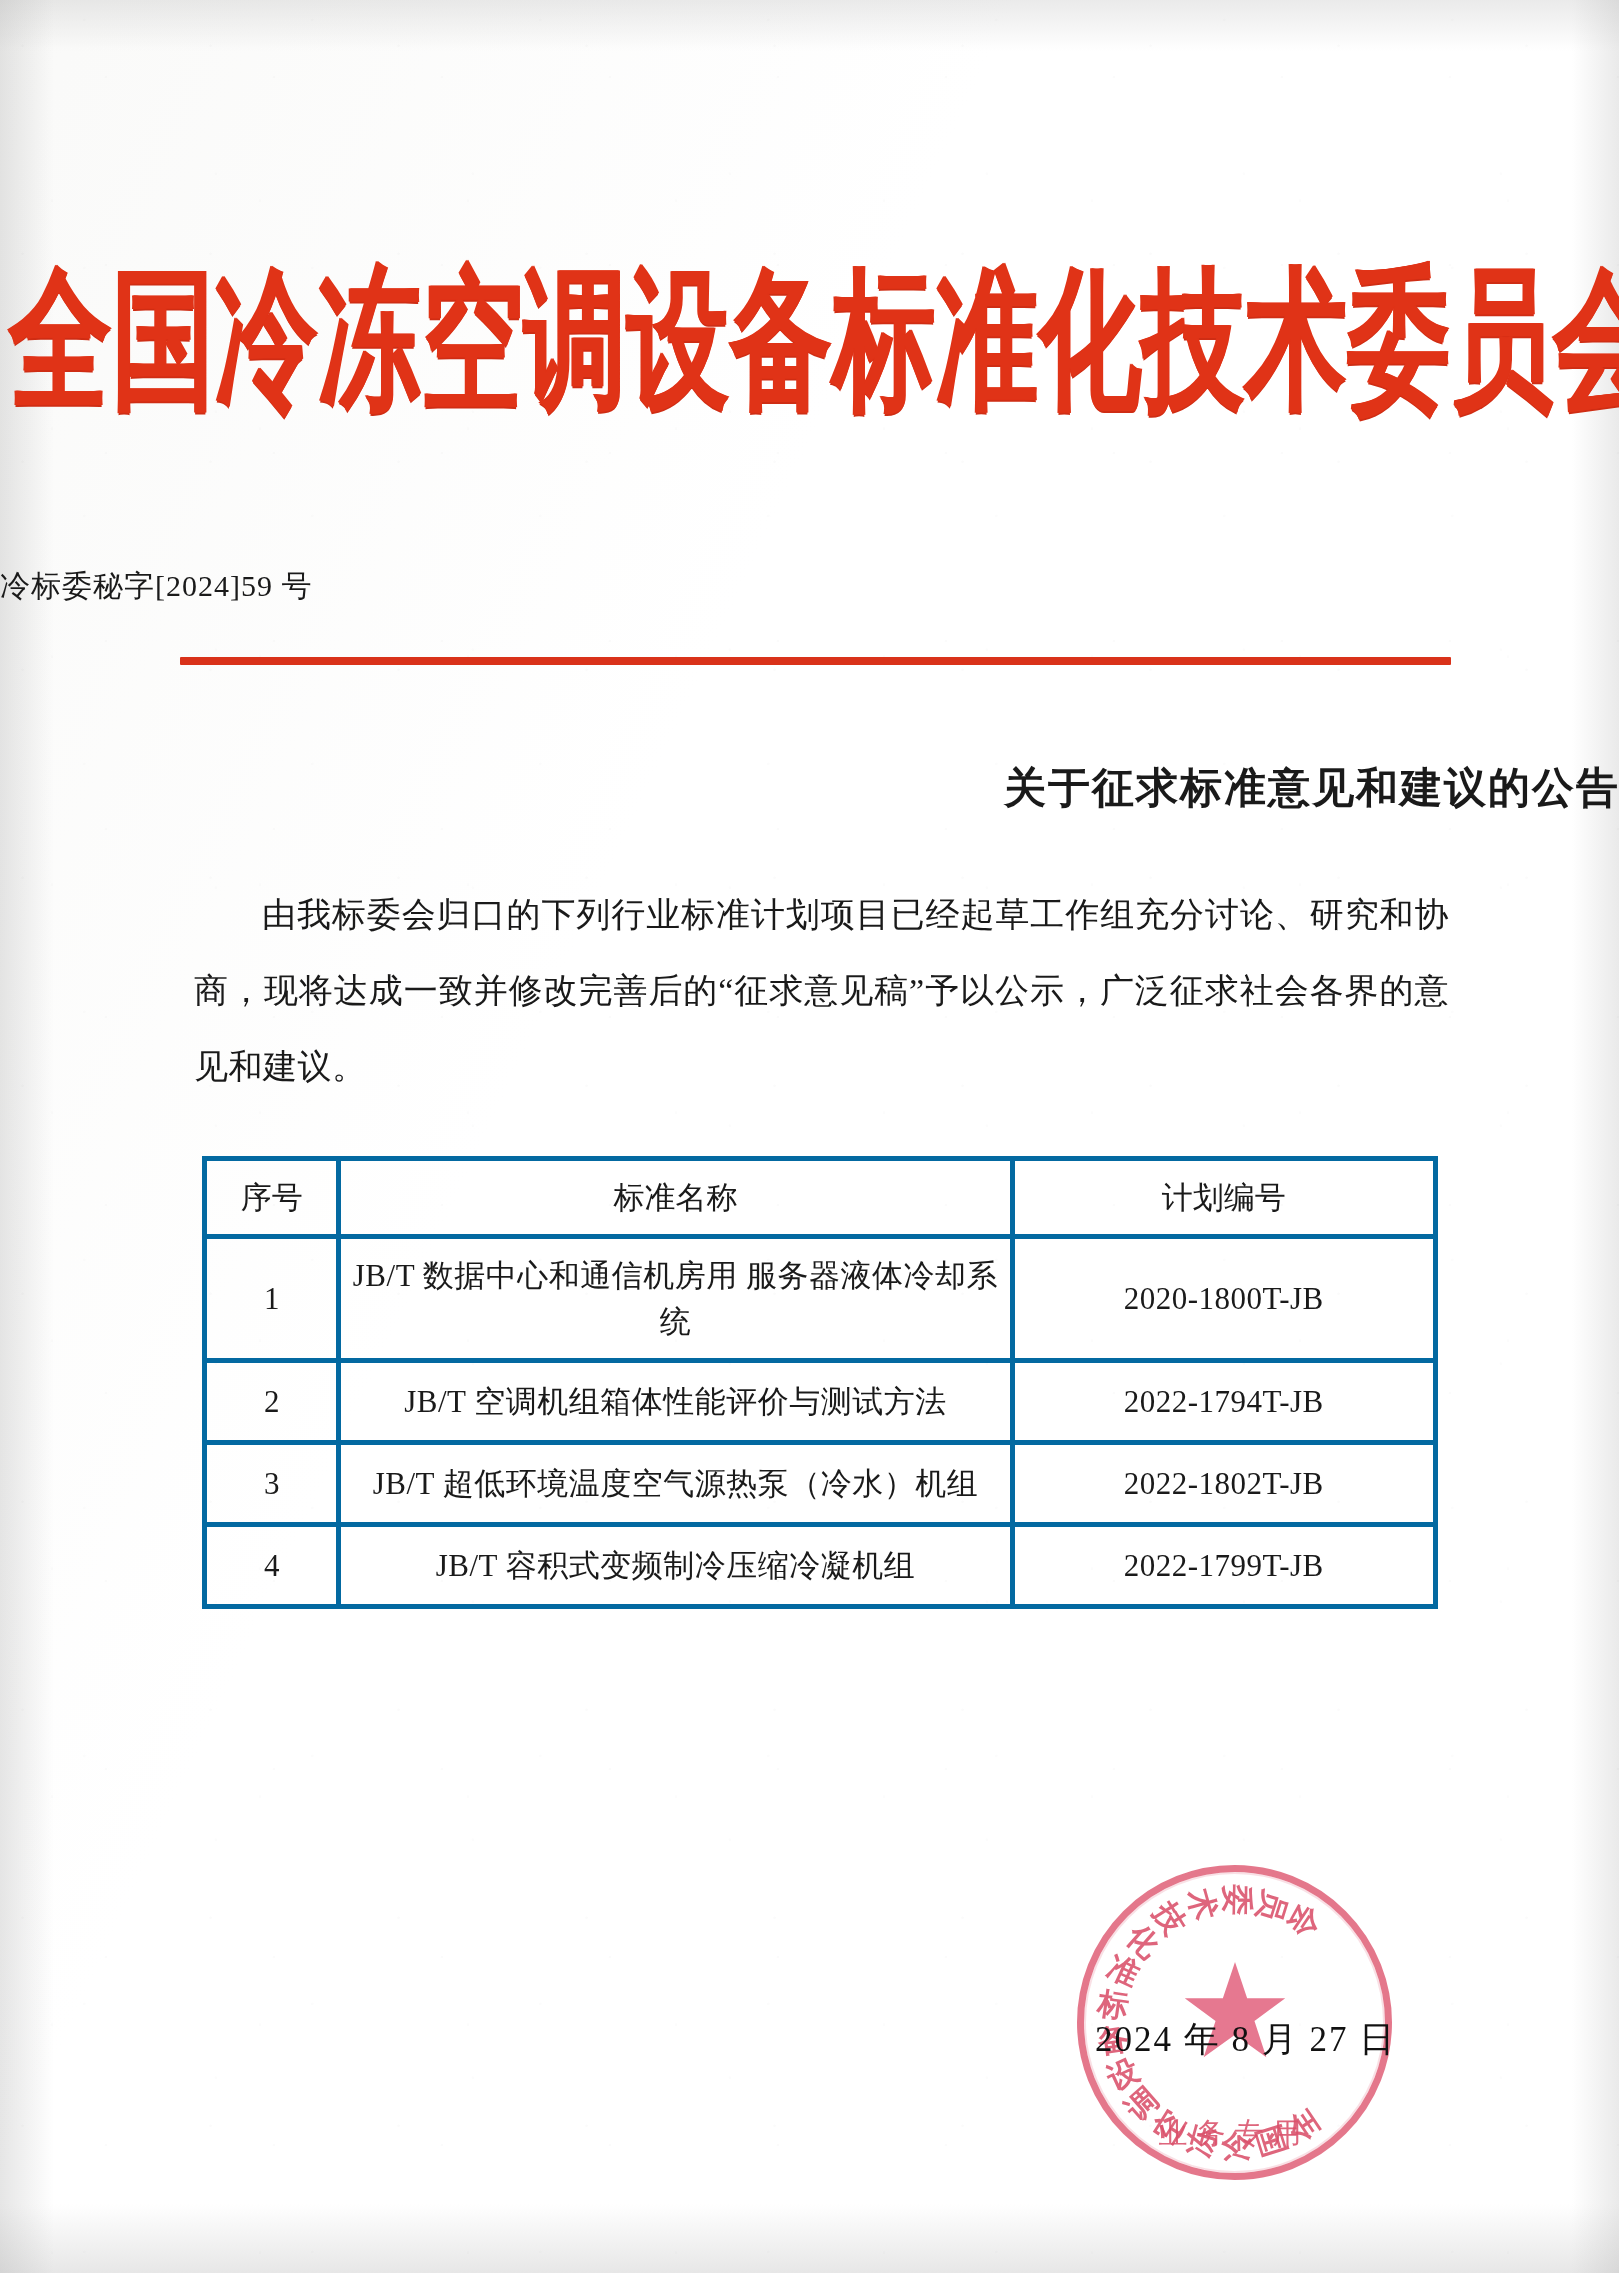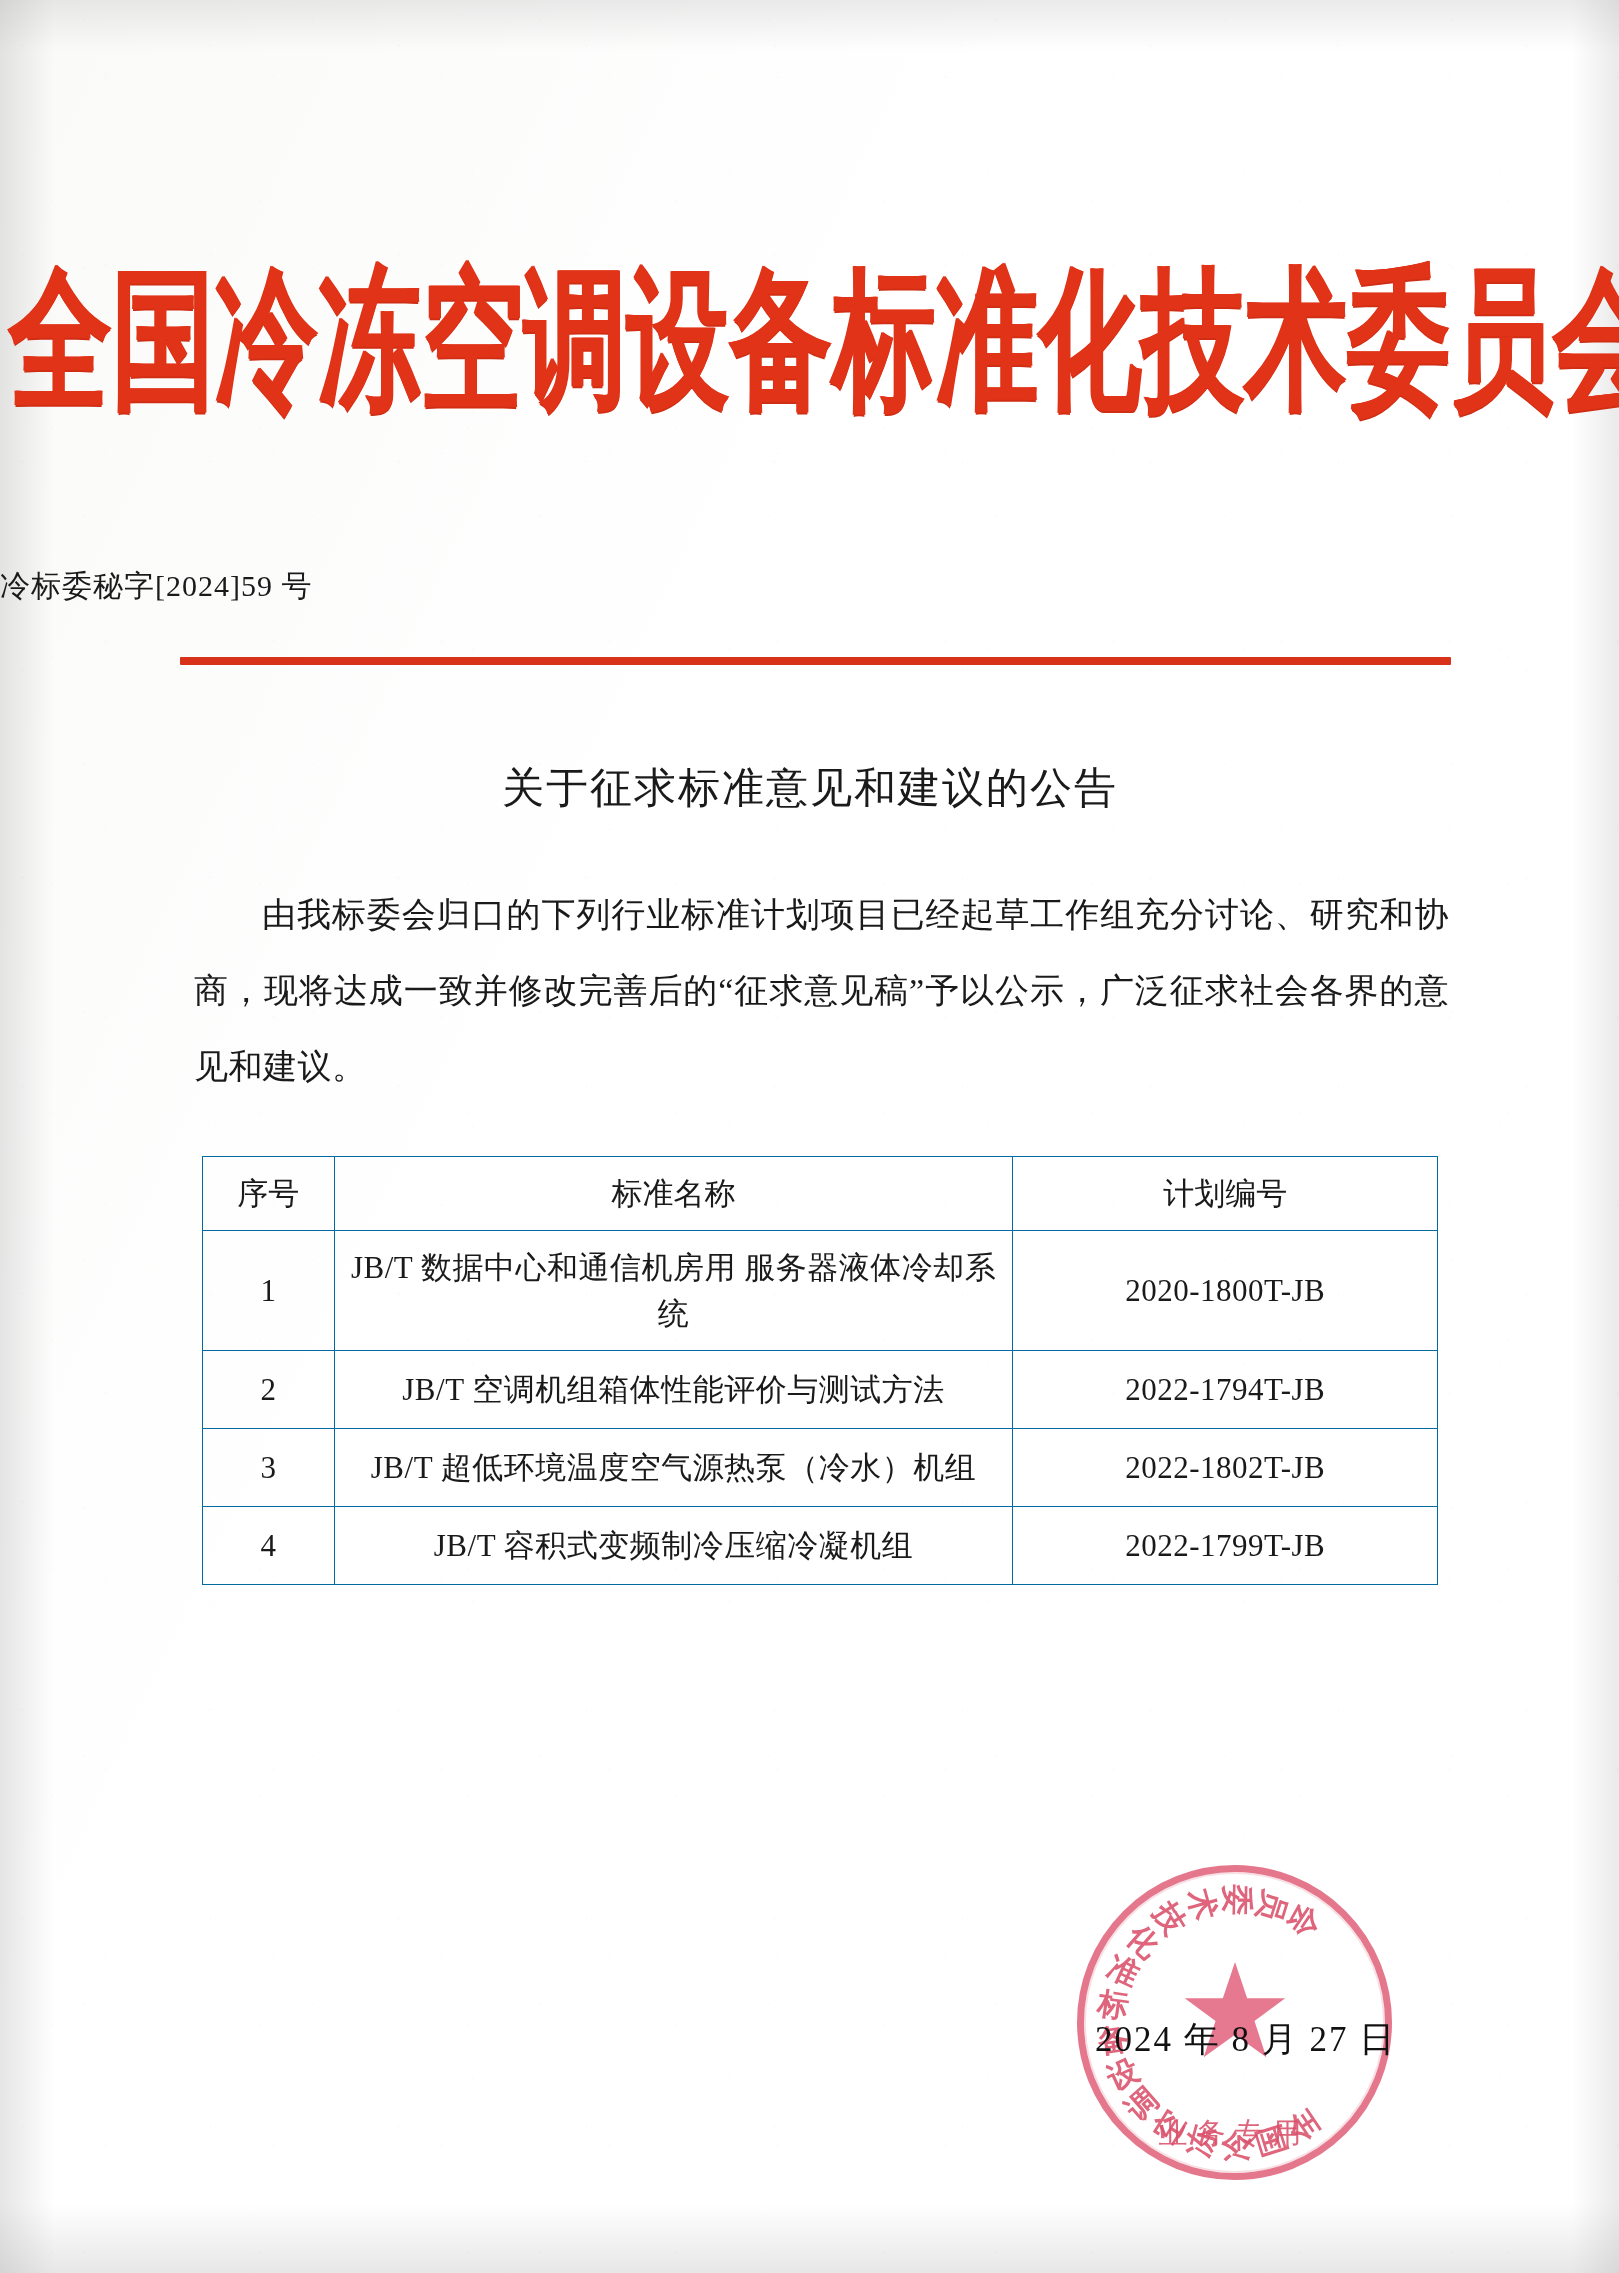--- a/index.html
+++ b/index.html
@@ -88,23 +88,23 @@
     background: #d9321a;
     border-radius: 1px;
   }
 
   
   .doc-heading {
     position: absolute;
     left: 0;
     right: 0;
     top: 760px;
-    text-align: center;
+    text-align: right;
     font-size: 42px;
-    font-weight: 400;
+    font-weight: 700;
     letter-spacing: 2px;
   }
 
   .body-block {
     position: absolute;
     left: 194px;
     width: 1255px;
     font-size: 34px;
     line-height: 76px;
     letter-spacing: 0.5px;
@@ -123,21 +123,21 @@
   .std-table {
     position: absolute;
     left: 202px;
     top: 1156px;
     width: 1236px;
     border-collapse: collapse;
     font-size: 31px;
   }
   .std-table th,
   .std-table td {
-    border: 1px solid #0369a1;
+    border: 5px solid #0369a1;
     padding: 6px 8px;
     text-align: center;
     vertical-align: middle;
     font-weight: normal;
     line-height: 46px;
   }
   .std-table thead th {
     height: 61px;
   }
   .col-index   { width: 119px; }

